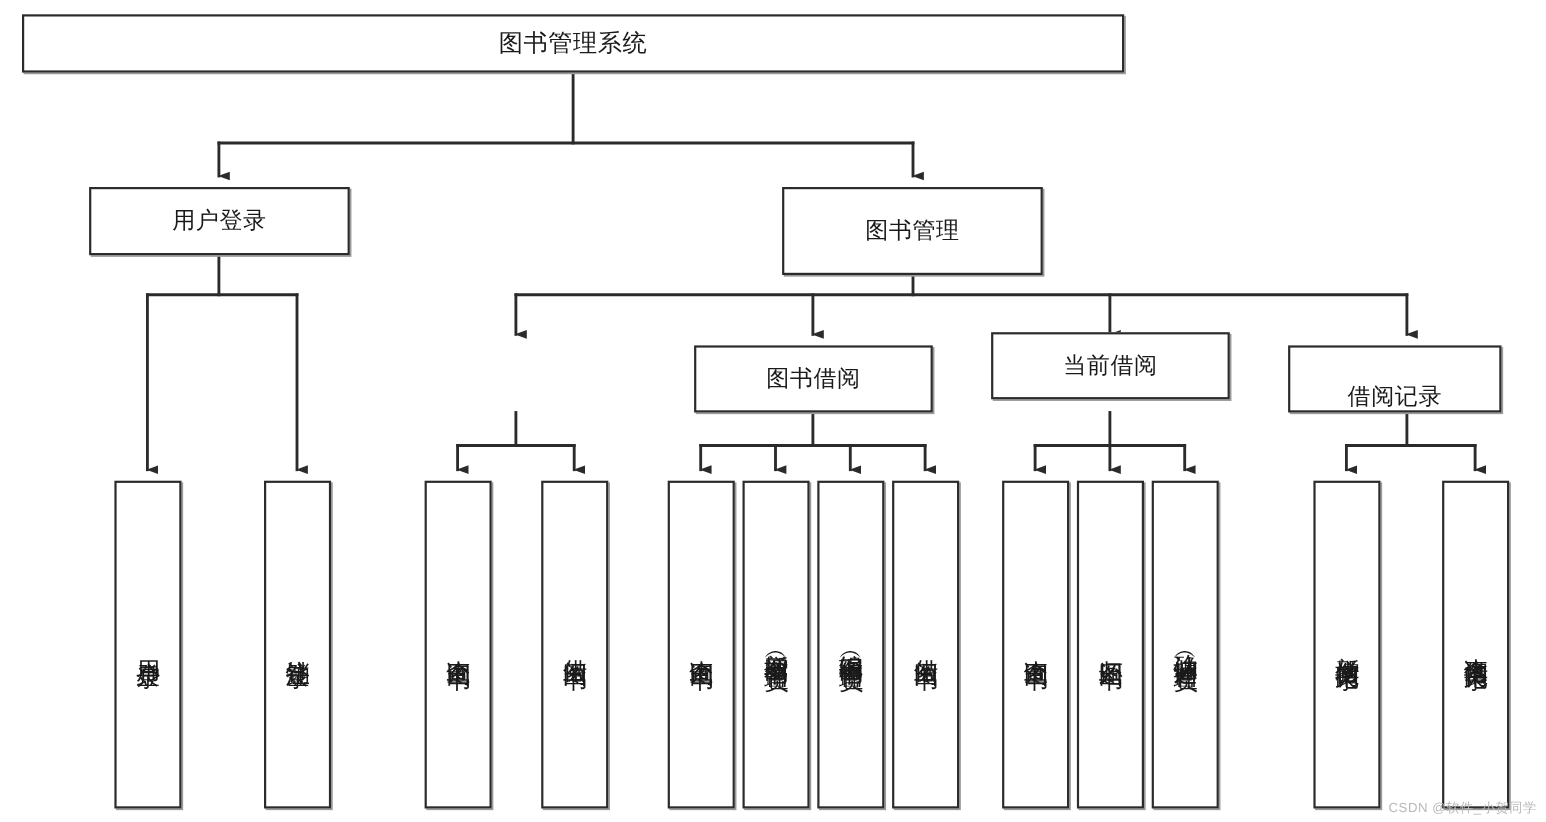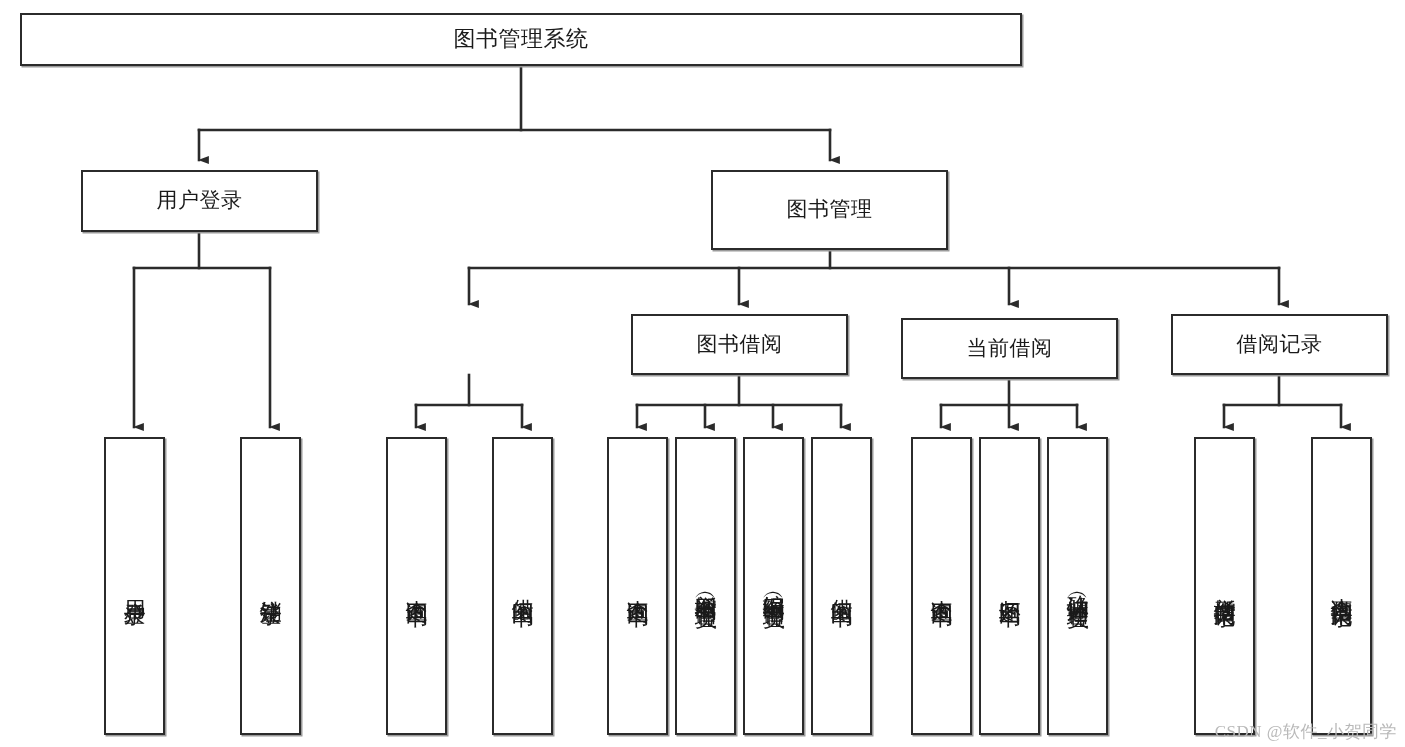--- a/index.html
+++ b/index.html
@@ -10,21 +10,20 @@
   }
   body {
     font-family: "Liberation Sans", "DejaVu Sans", sans-serif;
   }
   #canvas {
     position: relative;
     width: 1405px;
     height: 747px;
     background: #ffffff;
     overflow: hidden;
-    font-family: Liberation Serif, serif;
   }
   #wires {
     position: absolute;
     left: 0;
     top: 0;
     width: 1405px;
     height: 747px;
     pointer-events: none;
   }
   .node {
@@ -67,21 +66,21 @@
     max-height: 282px;
     overflow: visible;
   }
   .node.v.tall .label {
     max-height: 288px;
   }
   .watermark {
     position: absolute;
     right: 8px;
     bottom: 4px;
-    font-size: 17px;
+    font-size: 12px;
     color: #b9b9b9;
     letter-spacing: 0.5px;
     z-index: 5;
     white-space: nowrap;
   }
 </style>
 </head>
 <body>
 
 <div id="canvas">
@@ -143,24 +142,24 @@
   <div class="node h" style="left:81px; top:170px; width:237px; height:62px;">
     <span class="label">用户登录</span>
   </div>
   <div class="node h" style="left:711px; top:170px; width:237px; height:80px;">
     <span class="label">图书管理</span>
   </div>
 
   <div class="node h" style="left:631px; top:314px; width:217px; height:61px;">
     <span class="label">图书借阅</span>
   </div>
-  <div class="node h" style="left:901px; top:318px; width:217px; height:61px;">
+  <div class="node h" style="left:901px; top:302px; width:217px; height:61px;">
     <span class="label">当前借阅</span>
   </div>
-  <div class="node h" style="left:1171px; top:314px; width:217px; height:61px;">
+  <div class="node h" style="left:1171px; top:314px; width:194px; height:61px;align-items:flex-end;">
     <span class="label">借阅记录</span>
   </div>
 
   <div class="node v" style="left:104px; top:437px; width:61px; height:298px;">
     <span class="label">用户登录</span>
   </div>
   <div class="node v" style="left:240px; top:437px; width:61px; height:298px;">
     <span class="label">注销登录</span>
   </div>
 

